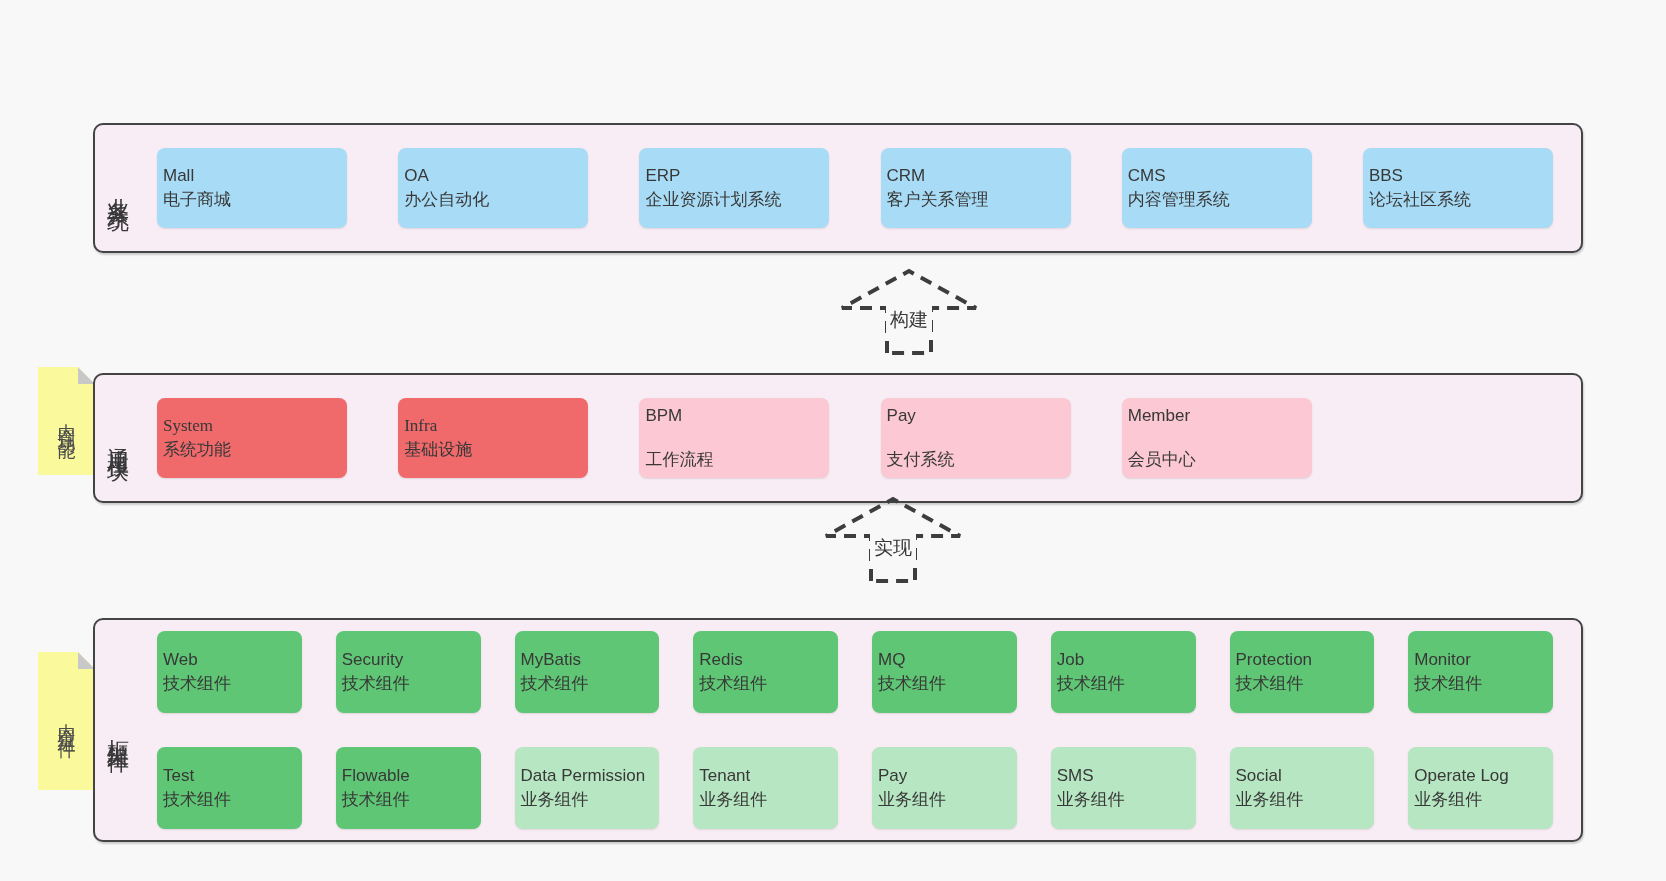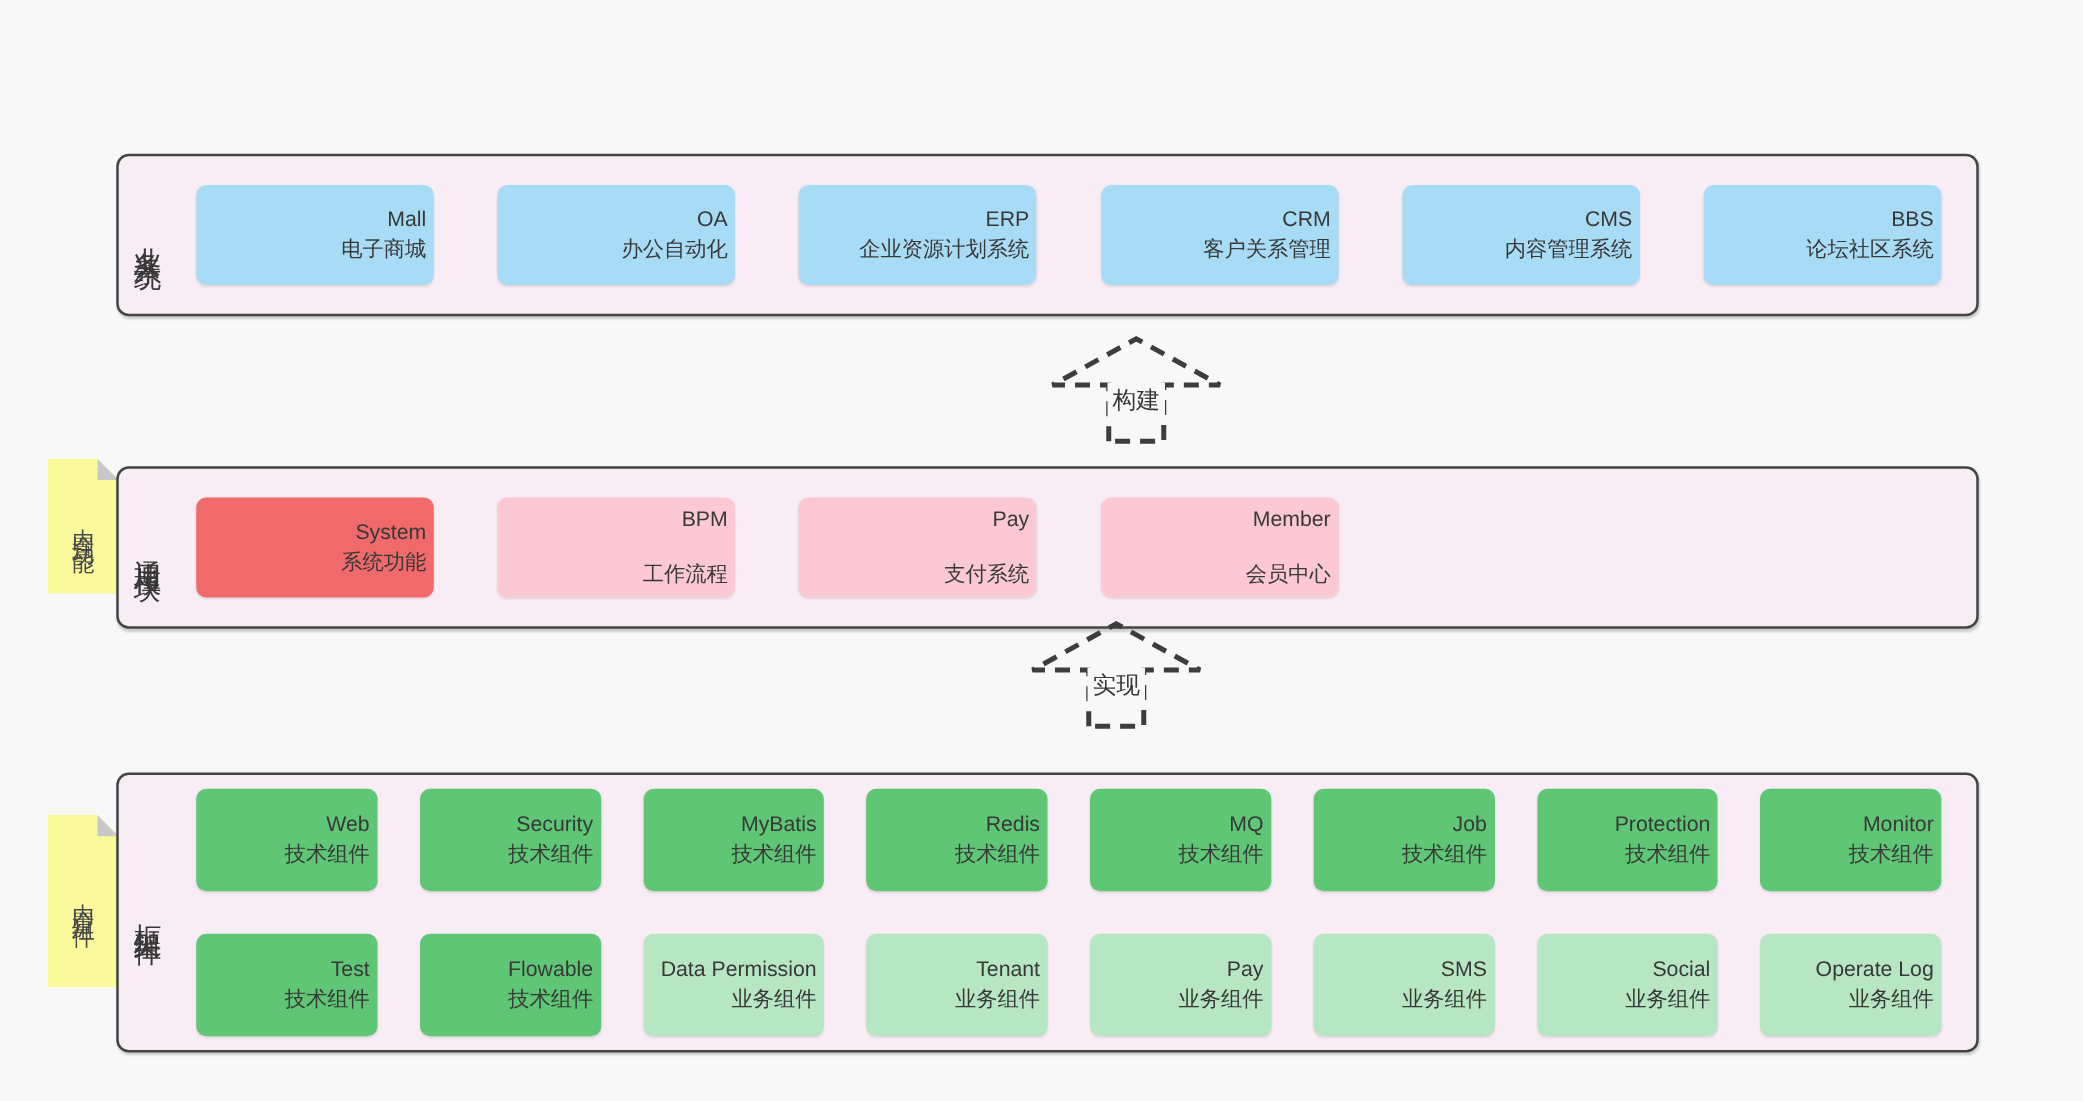--- a/index.html
+++ b/index.html
@@ -24,28 +24,28 @@
   .band-label{
     writing-mode:vertical-lr;text-orientation:upright;
     font-size:22px;letter-spacing:4px;line-height:1;
     width:38px;text-align:center;flex:0 0 auto;color:var(--text);
   }
   .boxes{flex:1;display:grid;margin-left:12px;}
   .cols-6{grid-template-columns:repeat(6,190px);justify-content:space-between;}
   .cols-8{grid-template-columns:repeat(8,1fr);column-gap:31px;row-gap:22px;gap:34px;}
 
   .box{
-    border-radius:8px;display:flex;flex-direction:column;justify-content:center;align-items:flex-end;
+    border-radius:8px;display:flex;flex-direction:column;justify-content:center;align-items:flex-start;
     text-align:center;font-size:17px;line-height:1.42;padding:2px 6px;box-sizing:border-box;
     color:var(--text);box-shadow:0 1px 2px rgba(0,0,0,.10);
   }
   .band-1 .box,.band-2 .box{height:80px;}
   .band-3 .box{height:82px;}
   .box.blue{background:var(--blue);}
-  .box.red{background:var(--red);}
+  .box.red{background:var(--red);font-family:Liberation Serif, serif;}
   .box.pink{background:var(--pink);gap:20px;}
   .box.green-dark{background:var(--green-dark);}
   .box.green-light{background:var(--green-light);}
 
   .arrow{position:absolute;width:150px;height:92px;z-index:2;color:var(--arrow);}
   .arrow-1{left:834px;top:264px;}
   .arrow-2{left:818px;top:492px;}
   .arrow svg{width:100%;height:100%;display:block;}
   .arrow-label{
     position:absolute;top:42px;left:50%;transform:translateX(-50%);
@@ -110,20 +110,24 @@
     <span class="arrow-label">构建</span>
   </div>
 
   <section class="band band-2">
     <div class="band-label">通用模块</div>
     <div class="boxes cols-6">
         <div class="box red">
           <div>System</div>
           <div>系统功能</div>
         </div>
+        <div class="box red">
+          <div>Infra</div>
+          <div>基础设施</div>
+        </div>
         <div class="box pink">
           <div>BPM</div>
           <div>工作流程</div>
         </div>
         <div class="box pink">
           <div>Pay</div>
           <div>支付系统</div>
         </div>
         <div class="box pink">
           <div>Member</div>

